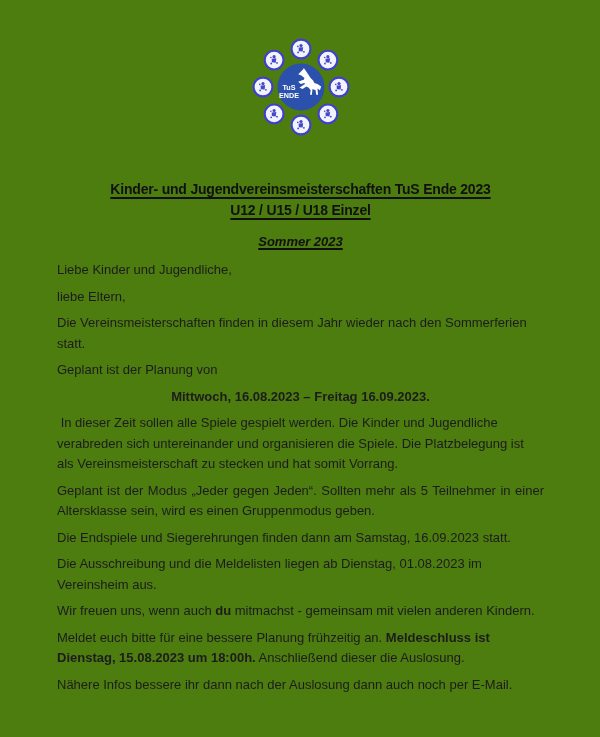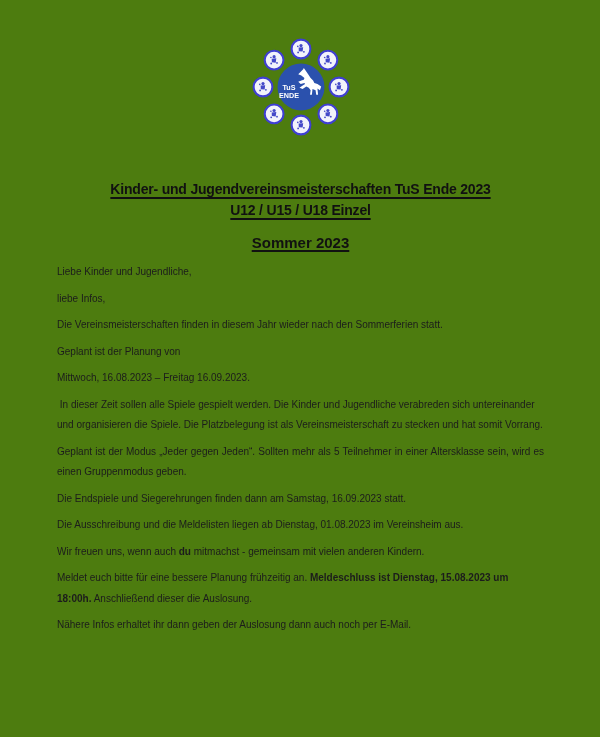--- a/index.html
+++ b/index.html
@@ -27,40 +27,42 @@
     color:#111111;
     text-align:center;
     text-decoration:underline;
     text-decoration-thickness:2px;
     text-underline-offset:3px;
     margin:0;
   }
   h1 { margin-top:45px; }
   h2 { margin-top:5px; }
   h3 {
-    font-size:15px;
+    font-size:13px;
     font-weight:bold;
     color:#111111;
     text-align:center;
     text-decoration:underline;
     text-decoration-thickness:1.5px;
     text-underline-offset:2px;
     margin:16px 0 2px 0;
+    font-style:italic;
   }
   .letter {
     margin-top:11px;
-    font-size:10px;
+    font-size:13px;
     line-height:20.5px;
   }
   .letter p {
     margin:0 0 6px 0;
     white-space:pre-wrap;
   }
   .letter p.center-bold {
-    font-weight:normal;
+    text-align:center;
+    font-weight:bold;
   }
   .letter p.just {
     white-space:normal;
     text-align:justify;
   }
   .letter b { font-weight:bold; }
 </style>
 </head>
 <body>
 
@@ -101,26 +103,26 @@
       </g>
     </svg>
   </div>
 
   <h1>Kinder- und Jugendvereinsmeisterschaften TuS Ende 2023</h1>
   <h2>U12 / U15 / U18 Einzel</h2>
   <h3>Sommer 2023</h3>
 
   <div class="letter">
     <p>Liebe Kinder und Jugendliche,</p>
-    <p>liebe Infos,</p>
+    <p>liebe Eltern,</p>
     <p>Die Vereinsmeisterschaften finden in diesem Jahr wieder nach den Sommerferien statt.</p>
     <p>Geplant ist der Planung von</p>
     <p class="center-bold">Mittwoch, 16.08.2023 – Freitag 16.09.2023.</p>
     <p> In dieser Zeit sollen alle Spiele gespielt werden. Die Kinder und Jugendliche verabreden sich untereinander und organisieren die Spiele. Die Platzbelegung ist als Vereinsmeisterschaft zu stecken und hat somit Vorrang.</p>
     <p class="just">Geplant ist der Modus „Jeder gegen Jeden“.  Sollten mehr als 5 Teilnehmer in einer Altersklasse sein, wird es einen Gruppenmodus geben.</p>
     <p>Die Endspiele und Siegerehrungen finden dann am Samstag, 16.09.2023 statt.</p>
     <p>Die Ausschreibung und die Meldelisten liegen ab Dienstag, 01.08.2023 im Vereinsheim aus.</p>
     <p><span>Wir freuen uns, wenn auch </span><b>du</b><span> mitmachst - gemeinsam mit vielen anderen Kindern.</span></p>
     <p><span>Meldet euch bitte für eine bessere Planung frühzeitig an. </span><b>Meldeschluss ist Dienstag, 15.08.2023 um 18:00h.</b><span> Anschließend dieser die Auslosung.</span></p>
-    <p>Nähere Infos erhaltet ihr dann geben der Auslosung dann auch noch per E-Mail.</p>
+    <p>Nähere Infos bessere ihr dann nach der Auslosung dann auch noch per E-Mail.</p>
   </div>
 
 </div>
 
 </body></html>

